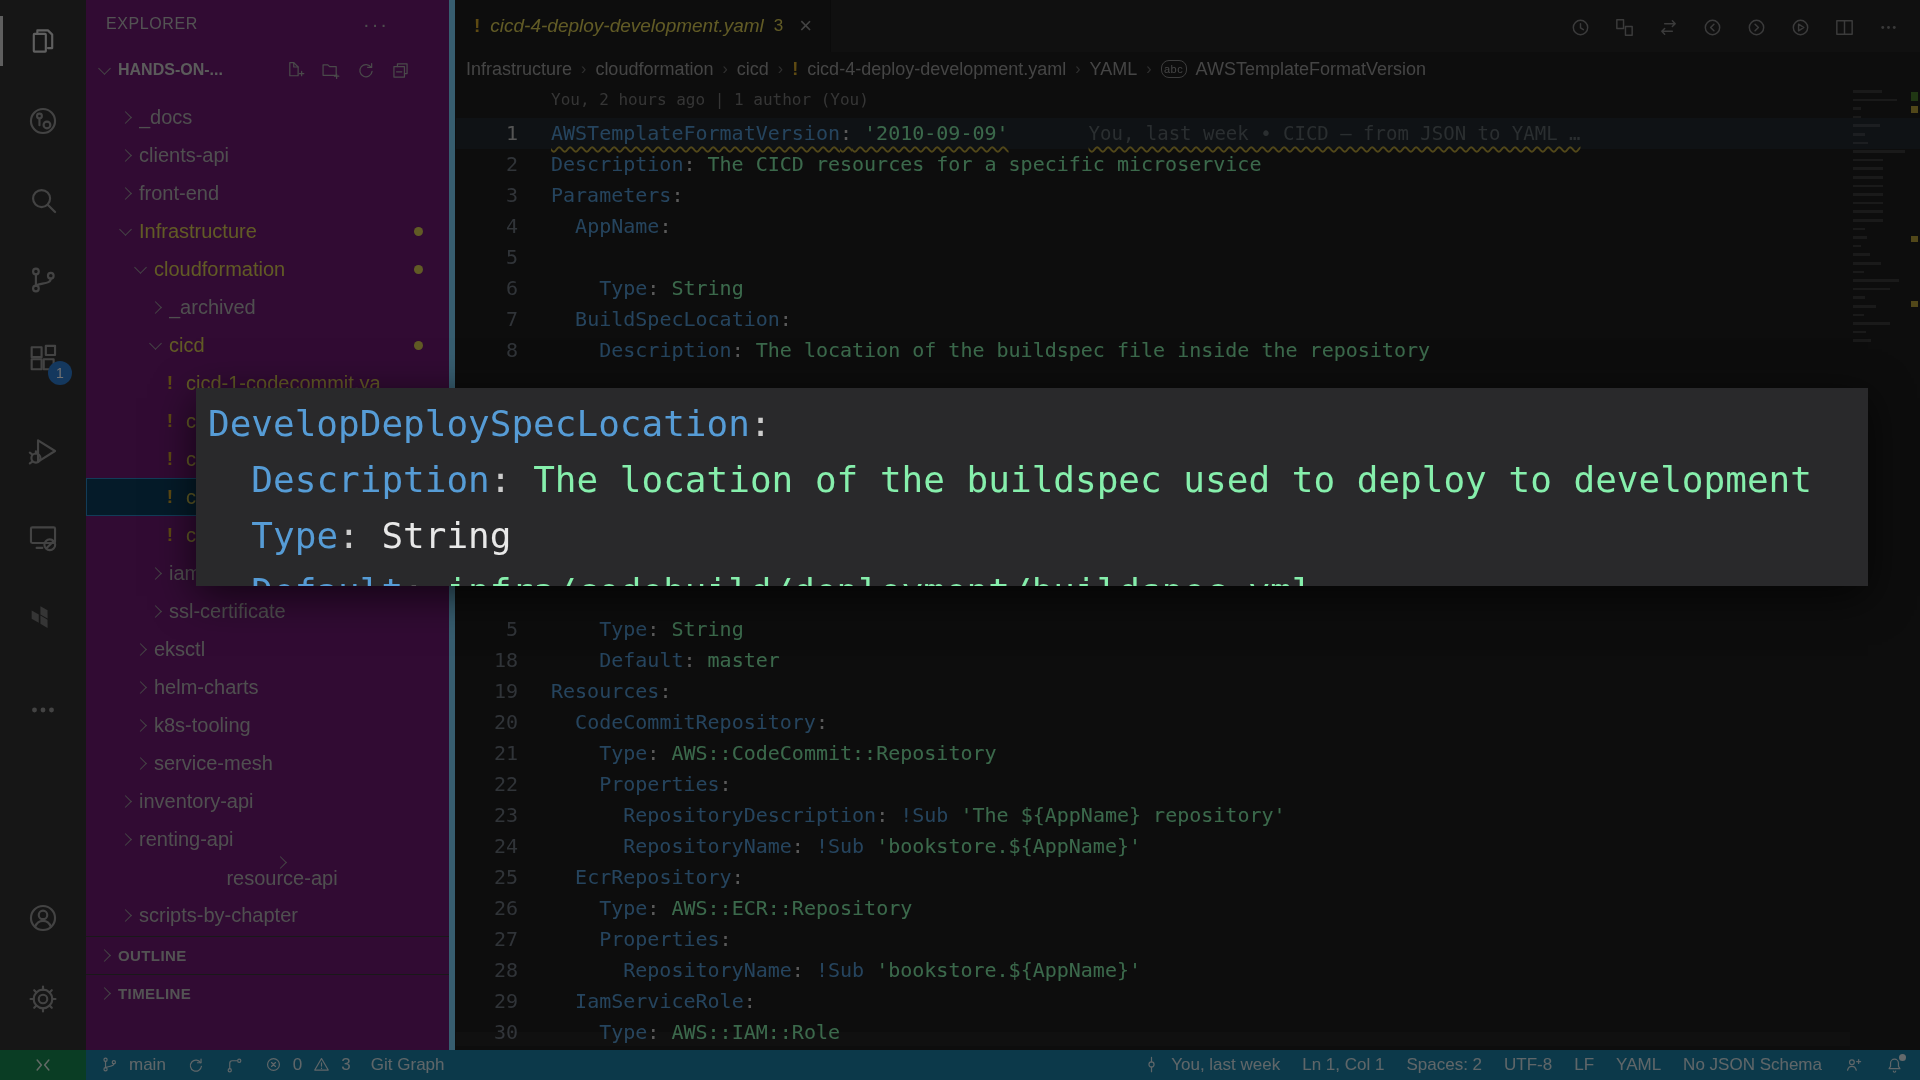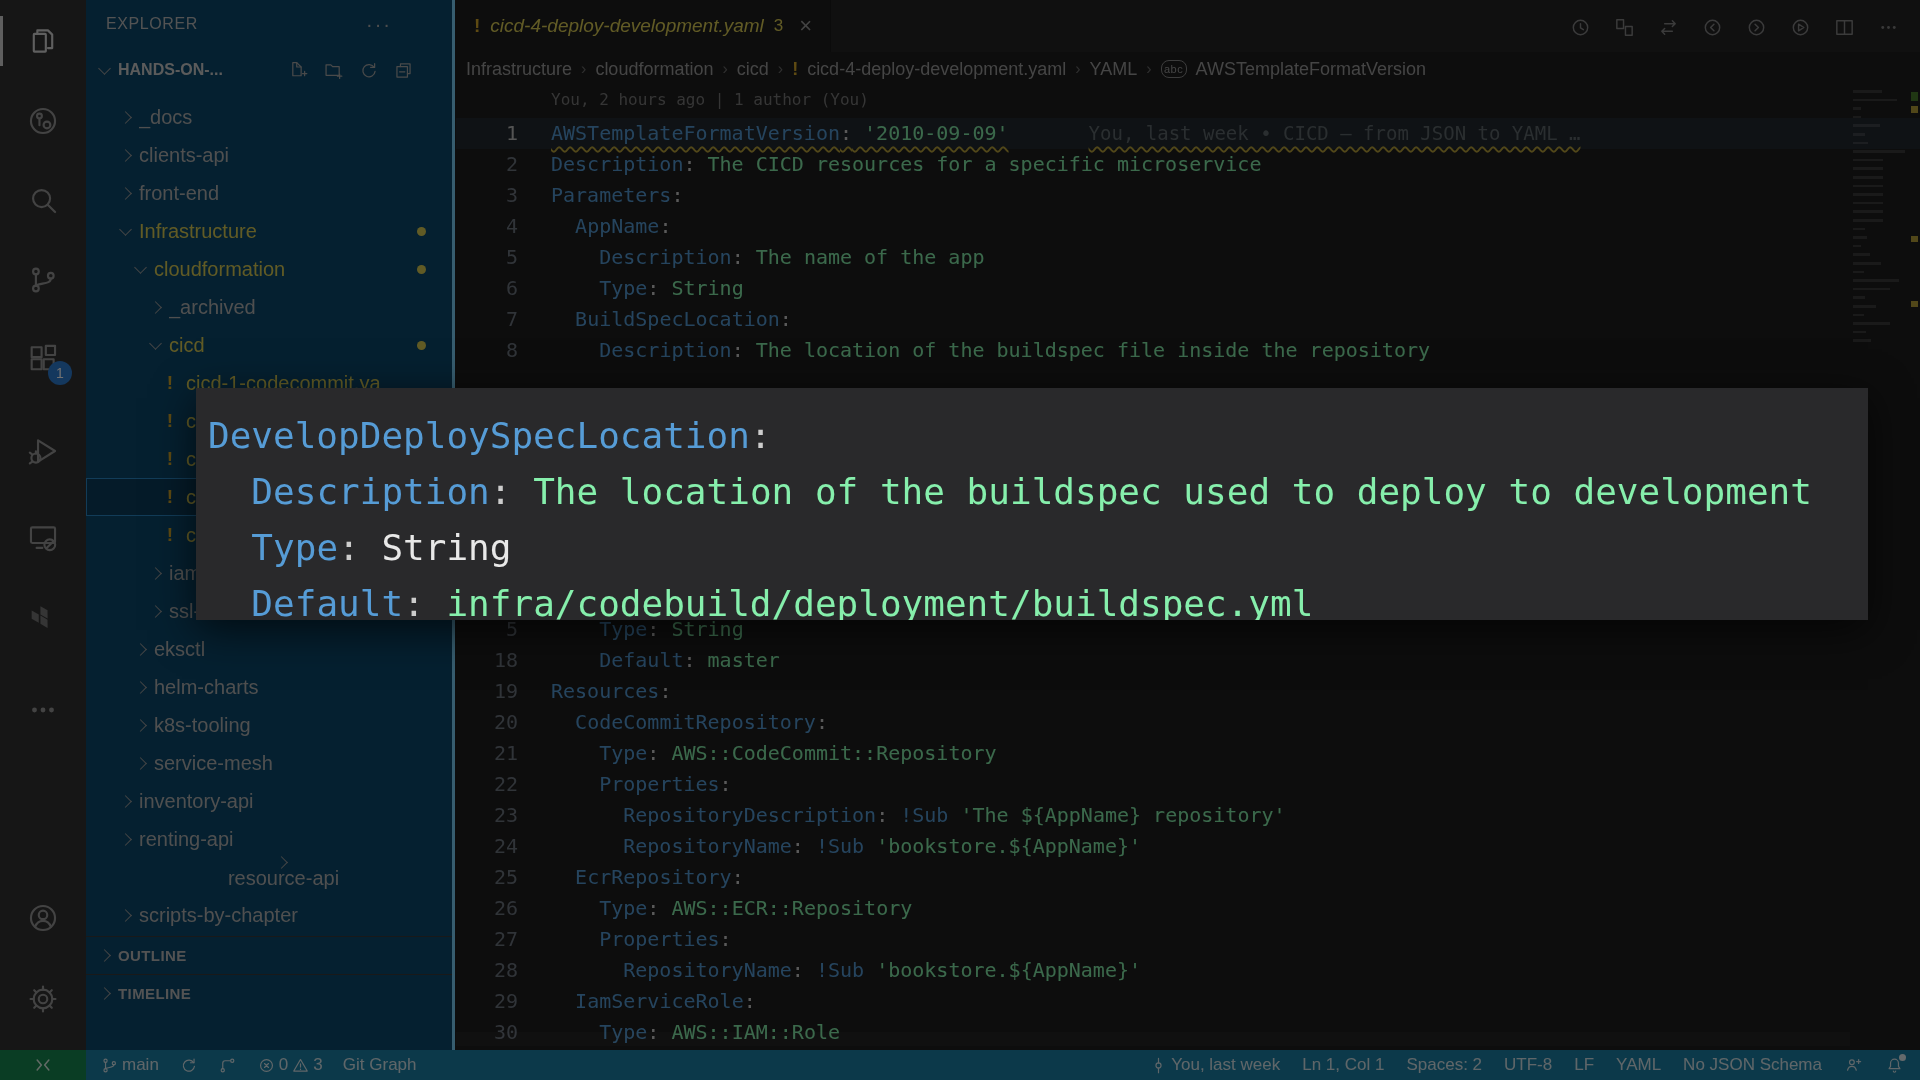--- a/index.html
+++ b/index.html
@@ -10,21 +10,21 @@
   .activitybar{position:absolute;left:0;top:0;width:86px;height:1050px;background:#333333}
   .ab-item{position:absolute;left:0;width:86px;height:62px;display:flex;align-items:center;justify-content:center}
   .ab-item svg{width:34px;height:34px;stroke:#9a9a9a;fill:none;stroke-width:1.5;stroke-linecap:round;stroke-linejoin:round}
   .ab-item.active::before{content:"";position:absolute;left:0;top:6px;bottom:6px;width:2.5px;background:#d9d9d9}
   .ab-item.active svg{stroke:#d9d9d9}
   .ab-badge{position:absolute;right:14px;bottom:6px;min-width:24px;height:24px;border-radius:12px;background:#2f7fd6;color:#fff;font-size:14px;display:flex;align-items:center;justify-content:center;padding:0 4px}
   .tf-fill{fill:#7a7a7a;stroke:none}
   .dots-fill{fill:#9a9a9a;stroke:none}
 
   
-  .sidebar{position:absolute;left:86px;top:0;width:369px;height:1050px;background:#0c4a6e;border-right:3px solid #7dd3fc}
+  .sidebar{position:absolute;left:86px;top:0;width:369px;height:1050px;background:#701a75;border-right:6px solid #7dd3fc}
   .sb-title{position:absolute;top:0;left:0;right:0;height:48px;display:flex;align-items:center;padding:0 20px;color:#bdbdbd;font-size:16px;letter-spacing:.6px}
   .sb-title .more{margin-left:auto;margin-right:40px;color:#b0b0b0;font-size:20px;letter-spacing:2px}
   .sb-section{position:absolute;top:48px;left:0;right:0;height:44px;display:flex;align-items:center;padding:0 8px;font-weight:bold;font-size:16px;color:#cfcfcf}
   .sb-section .hicons{margin-left:auto;margin-right:30px;display:flex;gap:14px}
   .sb-section .hicons svg{width:21px;height:21px;stroke:#a8a8a8;fill:none;stroke-width:1.4;stroke-linecap:round;stroke-linejoin:round}
   .chev{display:inline-block;width:9px;height:9px;border-right:1.8px solid #9d9d9d;border-bottom:1.8px solid #9d9d9d;transform:rotate(-45deg);flex:none}
   .chev.open{transform:rotate(45deg);margin-top:-4px}
   .chevbox{width:20px;display:flex;justify-content:center;flex:none;margin-right:4px}
   .tree{position:absolute;top:98px;left:0;right:0;bottom:114px;overflow:hidden}
   .trow{position:absolute;left:0;right:0;height:38px;display:flex;align-items:center;font-size:20px;color:#b5b5b5}
@@ -68,27 +68,27 @@
   .mml{position:absolute;left:0;height:2.6px;background:rgba(215,215,215,0.16)}
   .ruler{position:absolute;top:0;right:2px;width:8px;bottom:0}
   .rmark{position:absolute;right:0;width:7px}
 
   
   .statusbar{position:absolute;left:0;right:0;bottom:0;height:30px;background:#1d83a8;display:flex;align-items:center;font-size:17px;color:#d9e8ee}
   .sb-remote{width:86px;height:30px;background:#178c52;display:flex;align-items:center;justify-content:center;flex:none}
   .sb-remote svg{width:20px;height:20px;stroke:#dff0e6;fill:none;stroke-width:1.8;stroke-linecap:round;stroke-linejoin:round}
   .sb-left{display:flex;align-items:center;gap:20px;padding-left:14px}
   .sb-right{margin-left:auto;display:flex;align-items:center;gap:22px;padding-right:16px}
-  .sb-item{display:flex;align-items:center;gap:3px;white-space:nowrap}
+  .sb-item{display:flex;gap:10px;white-space:nowrap}
   .sb-item svg{width:19px;height:19px;stroke:#d9e8ee;fill:none;stroke-width:1.5;stroke-linecap:round;stroke-linejoin:round}
   .bell-dot{position:absolute;right:-2px;top:-2px;width:7px;height:7px;border-radius:50%;background:#e6f1f5}
 
   
   .dim{position:absolute;inset:0;background:rgba(0,0,0,0.56);z-index:40;pointer-events:none}
-  .magnifier{position:absolute;left:196px;top:388px;width:1672px;height:232px;background:#29292b;z-index:50;box-shadow:0 10px 40px rgba(0,0,0,.65);padding:20px 12px;overflow:hidden}
+  .magnifier{position:absolute;left:196px;top:388px;width:1672px;height:198px;background:#29292b;z-index:50;box-shadow:0 10px 40px rgba(0,0,0,.65);padding:8px 12px;overflow:hidden}
   .mg-line{font-family:"DejaVu Sans Mono",monospace;font-size:36px;line-height:56px;white-space:pre}
 </style>
 </head>
 <body>
 
 <div class="app">
 
   <div class="activitybar">
     <div class="ab-item active" style="top:10px">
       <svg viewBox="0 0 24 24">
@@ -422,21 +422,21 @@
       <span>AWSTemplateFormatVersion</span>
     </div>
 
     <div class="editor">
       <div class="codelens">You, 2 hours ago | 1 author (You)</div>
       <div class="code-lines">
           <div class="cl cur" style="top: 0px;"><span class="gut gcur">1</span><span class="txt wavy"><span class="c-k">AWSTemplateFormatVersion</span><span class="c-p">:</span><span class="c-s"> '2010-09-09'</span><span class="blame">You, last week • CICD – from JSON to YAML …</span></span></div>
           <div class="cl" style="top: 31px;"><span class="gut">2</span><span class="txt"><span class="c-k">Description</span><span class="c-p">:</span><span class="c-s"> The CICD resources for a specific microservice</span></span></div>
           <div class="cl" style="top: 62px;"><span class="gut">3</span><span class="txt"><span class="c-k">Parameters</span><span class="c-p">:</span></span></div>
           <div class="cl" style="top: 93px;"><span class="gut">4</span><span class="txt"><span class="c-p">  </span><span class="c-k">AppName</span><span class="c-p">:</span></span></div>
-          <div class="cl" style="top: 124px;"><span class="gut">5</span><span class="txt"><span class="c-p">    </span><span class="c-k">Description</span><span class="c-p">:</span><span class="c-s"> The name of the app</span></span></div>
+          <div class="cl" style="top: 124px;"><span class="gut">5</span></div>
           <div class="cl" style="top: 155px;"><span class="gut">6</span><span class="txt"><span class="c-p">    </span><span class="c-k">Type</span><span class="c-p">:</span><span class="c-s"> String</span></span></div>
           <div class="cl" style="top: 186px;"><span class="gut">7</span><span class="txt"><span class="c-p">  </span><span class="c-k">BuildSpecLocation</span><span class="c-p">:</span></span></div>
           <div class="cl" style="top: 217px;"><span class="gut">8</span><span class="txt"><span class="c-p">    </span><span class="c-k">Description</span><span class="c-p">:</span><span class="c-s"> The location of the buildspec file inside the repository</span></span></div>
           <div class="cl" style="top: 248px;"></div>
           <div class="cl" style="top: 279px;"></div>
           <div class="cl" style="top: 310px;"></div>
           <div class="cl" style="top: 341px;"></div>
           <div class="cl" style="top: 372px;"></div>
           <div class="cl" style="top: 403px;"></div>
           <div class="cl" style="top: 434px;"></div>

